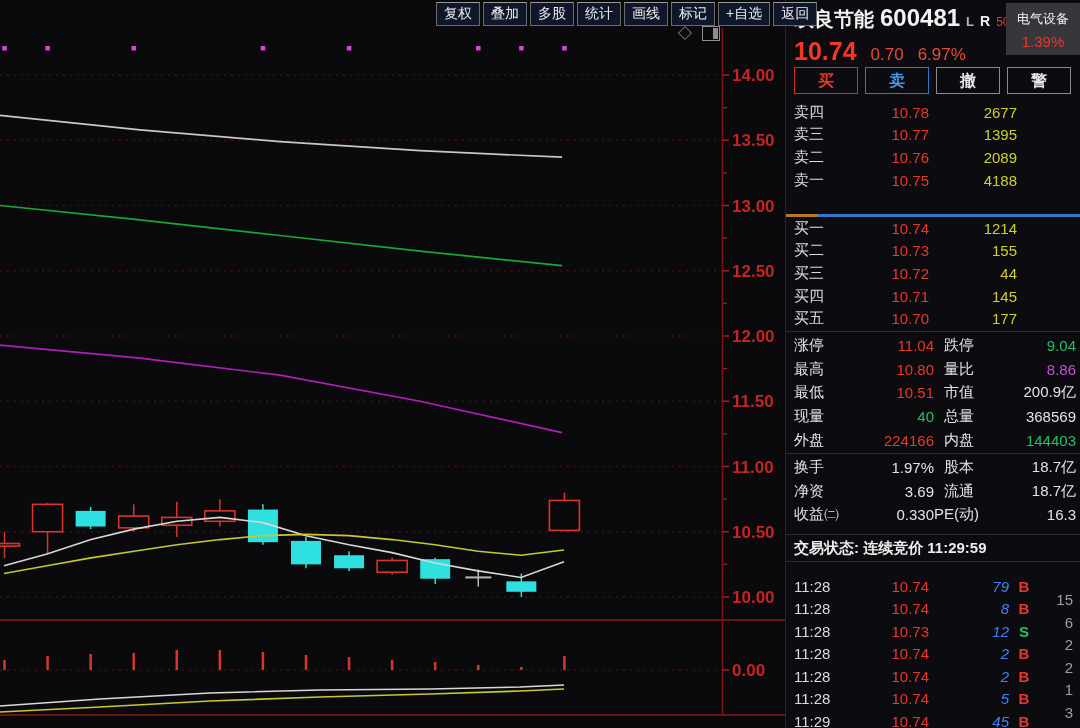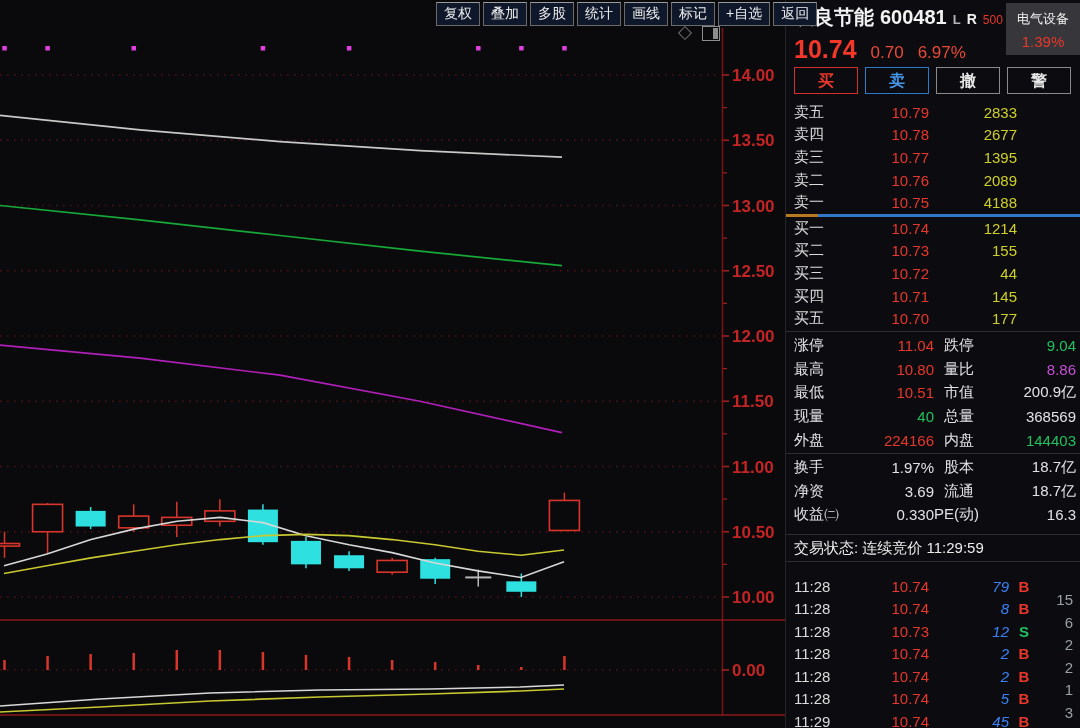--- a/index.html
+++ b/index.html
@@ -17,21 +17,21 @@
   #split-ico .bar{position:absolute;top:1px;right:1px;bottom:1px;width:5px;background:#8d8d8d;}
   
   #chart-wrap{position:absolute;left:0;top:0;width:785px;height:728px;background:#0a0a0d;}
   
   #rpanel{position:absolute;left:785px;top:0;width:295px;height:728px;background:#0c0c10;border-left:1px solid #26262a;font-size:15px;}
   .hline{position:absolute;left:0;width:295px;height:1px;background:#2e2e32;}
   
   #rp-head{position:absolute;left:8px;top:4px;right:78px;}
   #rp-name-row{display:flex;align-items:baseline;gap:6px;white-space:nowrap;}
   #stock-name{font-size:20px;font-weight:bold;color:#f2f2f2;}
-  #stock-code{font-size:20px;font-weight:bold;color:#f2f2f2;}
+  #stock-code{font-size:24px;font-weight:bold;color:#f2f2f2;}
   .flag-l{font-size:13px;color:#b5b5b5;font-weight:bold;}
   .flag-r{font-size:14px;color:#f0f0f0;font-weight:bold;}
   .flag-500{font-size:12px;color:#e8372b;font-weight:normal;}
   #rp-price-row{display:flex;align-items:baseline;gap:14px;margin-top:4px;}
   #last-price{font-size:25px;font-weight:bold;color:#f5372a;}
   #chg,#chg-pct{font-size:17px;color:#e84a3a;}
   #sector-box{position:absolute;right:0;top:3px;width:74px;height:52px;background:#37373b;text-align:center;cursor:default;}
   #sector-name{font-size:13px;color:#f0f0f0;margin-top:7px;}
   #sector-chg{font-size:15px;color:#e8372b;margin-top:5px;}
   
@@ -51,21 +51,21 @@
   #ratio-buy{width:32px;background:#b87a20;}
   #ratio-sell{flex:1;background:#2f78c8;}
   
   #stats{position:absolute;left:0;top:334px;width:295px;}
   #funds{position:absolute;left:0;top:456px;width:295px;}
   .srow{display:grid;grid-template-columns:54px 86px 64px 1fr;height:23.6px;align-items:center;padding:0 5px 0 8px;}
   .srow .sl{color:#e2e2e6;}
   .srow .sv{text-align:right;}
   .v-red{color:#e8372b;} .v-green{color:#21c15f;} .v-magenta{color:#c44fd4;} .v-white{color:#e2e2e6;}
   
-  #status-line{position:absolute;left:8px;top:539px;font-size:15px;color:#ececec;white-space:nowrap;}
+  #status-line{position:absolute;left:8px;top:539px;font-size:15px;color:#ececec;white-space:nowrap;font-weight:bold;}
   #ticks{position:absolute;left:0;top:564px;width:295px;}
   .trow{display:grid;grid-template-columns:46px 89px 80px 30px 34px;height:22.6px;align-items:center;padding:0 8px;}
   .trow .tt{color:#dcdcdc;}
   .trow .tp{text-align:right;color:#e8372b;}
   .trow .tv{text-align:right;color:#3b82f6;font-style:italic;}
   .trow .ts{text-align:center;font-weight:bold;}
   .trow .tn{text-align:right;color:#9aa0a6;margin-top:27px;}
 </style>
 </head>
 <body>
@@ -216,26 +216,20 @@
     <div id="actions">
 
     <span class="abtn k-buy">买</span>
         <span class="abtn k-sell">卖</span>
         <span class="abtn k-plain">撤</span>
         <span class="abtn k-plain">警</span>
       </div>
 
     <div id="asks" class="ob">
 
-        <div class="obrow">
-          <span class="lbl">卖五</span>
-          <span class="prc">10.79</span>
-          <span class="vol">2833</span>
-          <span></span>
-        </div>
 
         <div class="obrow">
           <span class="lbl">卖四</span>
           <span class="prc">10.78</span>
           <span class="vol">2677</span>
           <span></span>
         </div>
 
         <div class="obrow">
           <span class="lbl">卖三</span>

